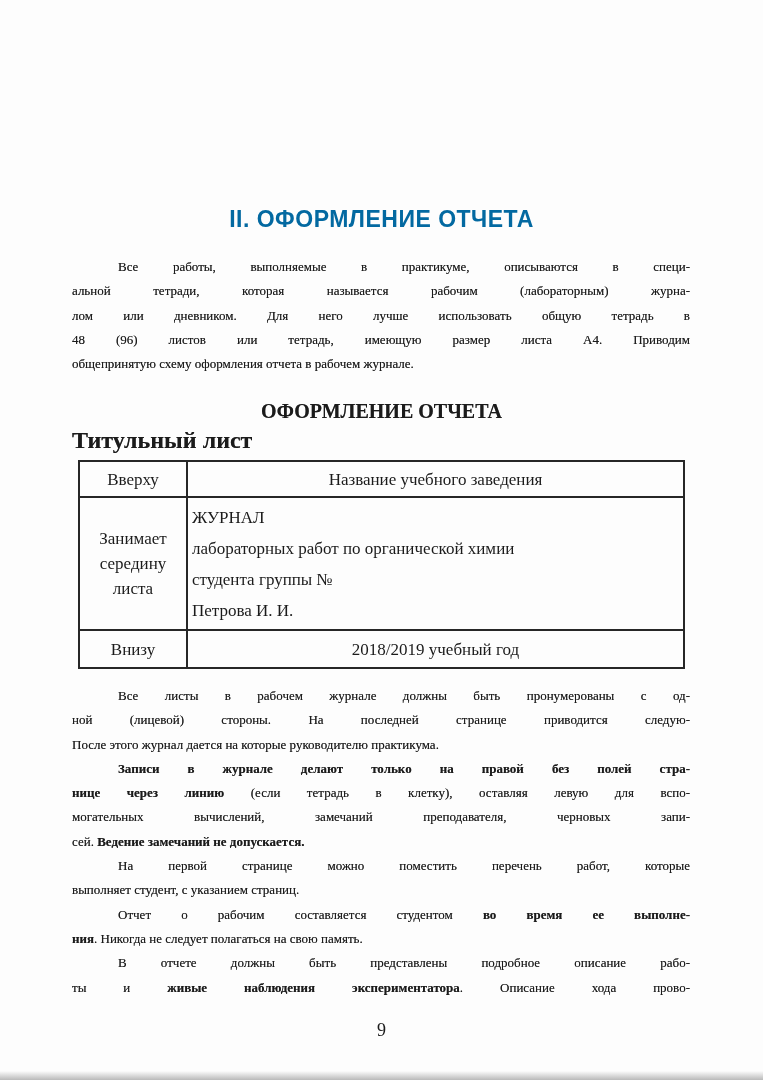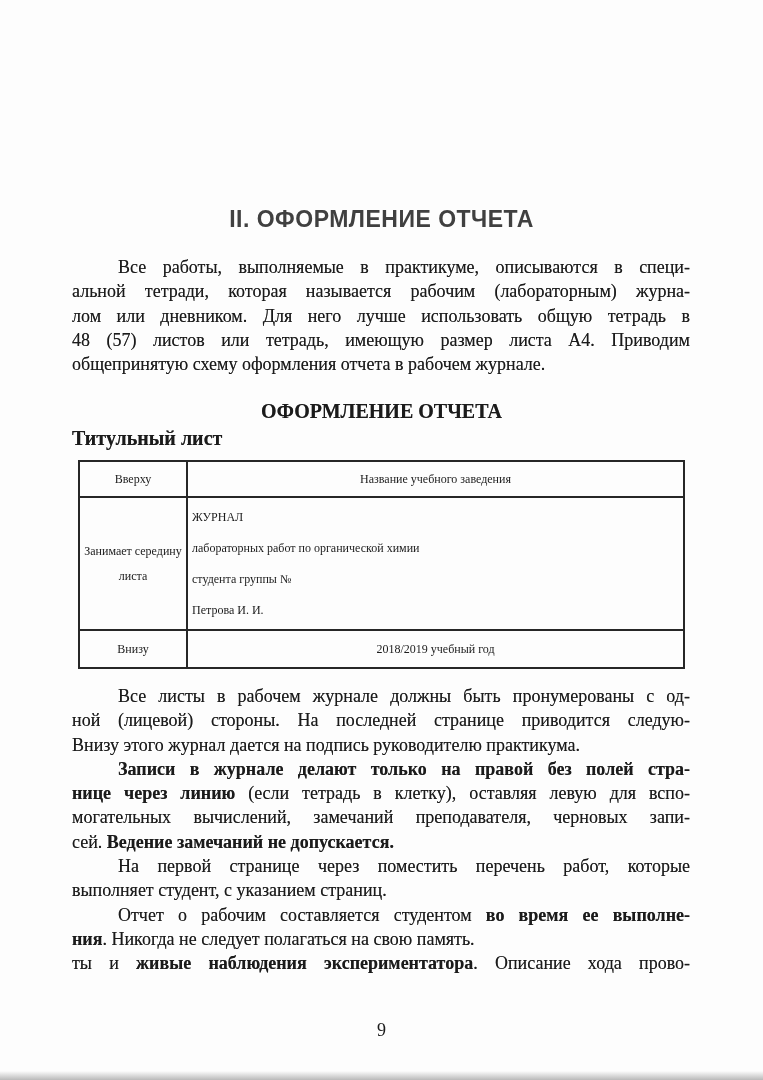--- a/index.html
+++ b/index.html
@@ -10,46 +10,46 @@
     color:#1b1b1b;
     position:relative;
     overflow:hidden;
   }
   .page{position:absolute;inset:0;}
   .doc-title{
     position:absolute;top:191px;left:0;width:763px;
     text-align:center;
     font-family:"Liberation Sans","DejaVu Sans",sans-serif;
     font-weight:bold;font-size:23px;letter-spacing:.5px;
-    color:#404040;
+    color:#0369a1;
   }
   .intro-block{position:absolute;top:255px;left:72px;width:618px;}
   .line{
     height:24.3px;line-height:24.3px;
-    font-size:18px;
+    font-size:13px;
     text-align:justify;text-align-last:justify;
     white-space:normal;
     text-shadow:0 0 .3px rgba(0,0,0,.55);
   }
   .line.first{text-indent:46px;}
   .line.end{text-align-last:left;}
   .section-heading{
     position:absolute;top:400px;left:0;width:763px;
     text-align:center;font-weight:bold;font-size:20px;
     text-shadow:0 0 .3px rgba(0,0,0,.55);
   }
   .subheading{
     position:absolute;top:427px;left:72px;
-    font-weight:bold;font-size:20px;
+    font-weight:bold;font-size:24px;
     text-shadow:0 0 .3px rgba(0,0,0,.55);
   }
   table.scheme{
     position:absolute;top:460px;left:78px;
     width:607px;border-collapse:collapse;
-    font-size:12px;
+    font-size:17px;
   }
   table.scheme td{
     border:2px solid #272727;
     padding:0 4px;vertical-align:middle;
   }
   td.c1{width:98px;text-align:center;line-height:25px;}
   td.c2{text-align:center;line-height:25px;}
   tr.r1 td{height:34px;}
   tr.r2 td{height:131px;}
   tr.r3 td{height:36px;margin-top:46px;}
@@ -69,21 +69,21 @@
 <body>
 
 <div class="page">
 
   <h1 class="doc-title">II. ОФОРМЛЕНИЕ ОТЧЕТА</h1>
 
   <div class="intro-block">
       <div class="line first"><span>Все работы, выполняемые в практикуме, описываются в специ-</span></div>
       <div class="line"><span>альной тетради, которая называется рабочим (лабораторным) журна-</span></div>
       <div class="line"><span>лом или дневником. Для него лучше использовать общую тетрадь в</span></div>
-      <div class="line"><span>48 (57) листов или тетрадь, имеющую размер листа А4. Приводим</span></div>
+      <div class="line"><span>48 (96) листов или тетрадь, имеющую размер листа А4. Приводим</span></div>
       <div class="line end"><span>общепринятую схему оформления отчета в рабочем журнале.</span></div>
     </div>
 
   <div class="section-heading">ОФОРМЛЕНИЕ ОТЧЕТА</div>
 
   <div class="subheading">Титульный лист</div>
 
   <table class="scheme">
     <tbody>
         <tr class="r1">
@@ -102,29 +102,30 @@
     <tr class="r3">
       <td class="c1">Внизу</td>
       <td class="c2">2018/2019 учебный год</td>
     </tr>
   </tbody>
     </table>
 
   <div class="body-block">
       <div class="line first"><span>Все листы в рабочем журнале должны быть пронумерованы с од-</span></div>
       <div class="line"><span>ной (лицевой) стороны. На последней странице приводится следую-</span></div>
-      <div class="line end"><span>Внизу этого журнал дается на подпись руководителю практикума.</span></div>
+      <div class="line end"><span>После этого журнал дается на которые руководителю практикума.</span></div>
       <div class="line first"><b>Записи в журнале делают только на правой без полей стра-</b></div>
       <div class="line"><b>нице через линию</b><span> (если тетрадь в клетку), оставляя левую для вспо-</span></div>
       <div class="line"><span>могательных вычислений, замечаний преподавателя, черновых запи-</span></div>
       <div class="line end"><span>сей. </span><b>Ведение замечаний не допускается.</b></div>
-      <div class="line first"><span>На первой странице через поместить перечень работ, которые</span></div>
+      <div class="line first"><span>На первой странице можно поместить перечень работ, которые</span></div>
       <div class="line end"><span>выполняет студент, с указанием страниц.</span></div>
       <div class="line first"><span>Отчет о рабочим составляется студентом </span><b>во время ее выполне-</b></div>
       <div class="line end"><b>ния</b><span>. Никогда не следует полагаться на свою память.</span></div>
+      <div class="line first"><span>В отчете должны быть представлены подробное описание рабо-</span></div>
       <div class="line"><span>ты и </span><b>живые наблюдения экспериментатора</b><span>. Описание хода прово-</span></div>
     </div>
 
   <div class="page-number">9</div>
 
   <div class="scan-edge"></div>
 
 </div>
 
 </body></html>

